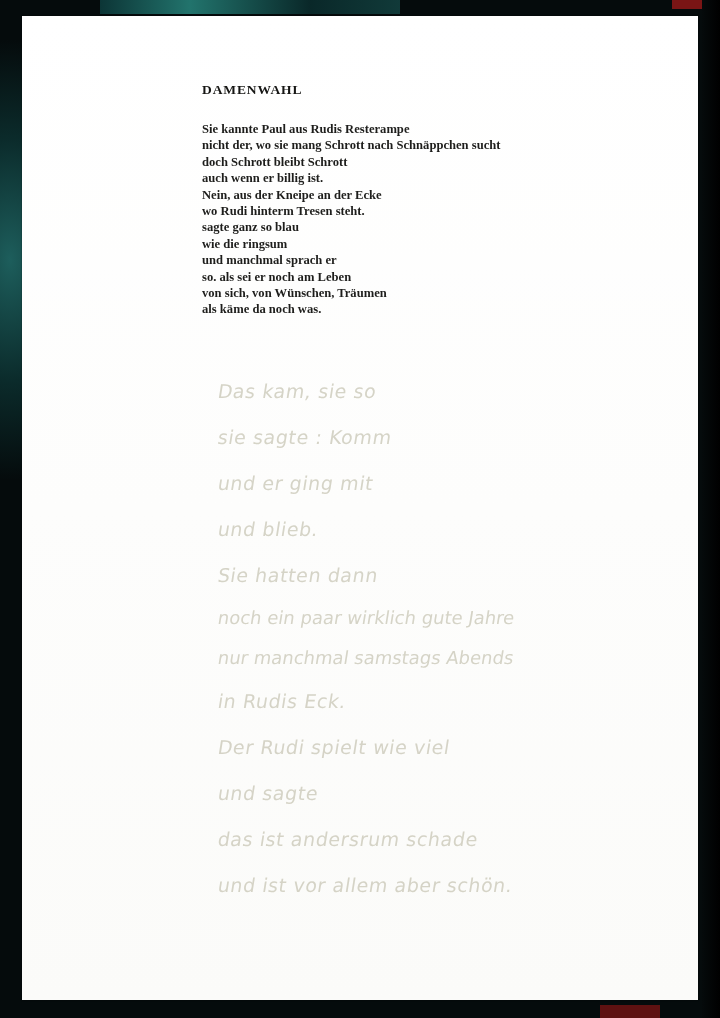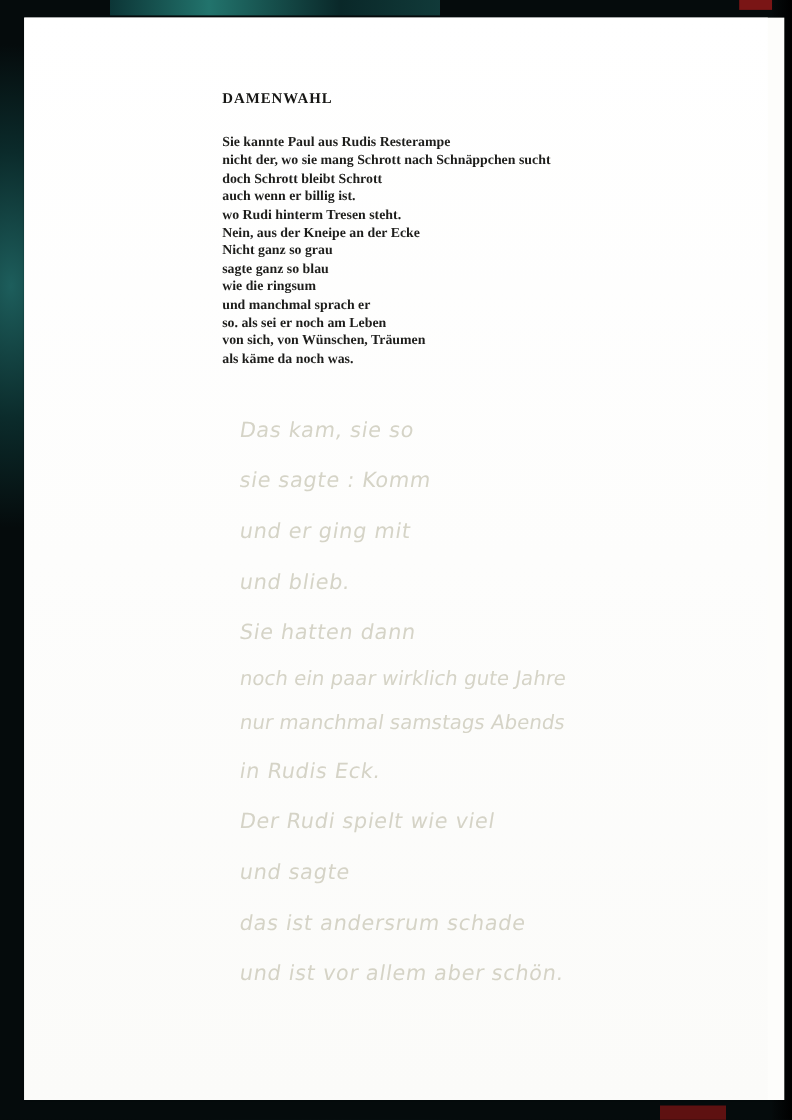--- a/index.html
+++ b/index.html
@@ -54,21 +54,20 @@
 
   
   .page {
     position: absolute;
     left: 22px;
     top: 16px;
     width: 676px;
     height: 984px;
     background: #fdfdfb;
     box-shadow: 0 0 2px rgba(0,0,0,.4);
-    padding-left: 15px;
   }
   .page-inner {
     position: absolute;
     left: 0; top: 0;
     width: 676px; height: 984px;
     background: linear-gradient(180deg, #ffffff 0%, #fdfdfc 50%, #fbfbf9 100%);
   }
 
   
   .poem {
@@ -133,23 +132,22 @@
 <div class="page">
   <div class="page-inner">
 
     <div class="poem">
       <div class="poem-title">DAMENWAHL</div>
       <div class="poem-body">
         <div class="poem-line">Sie kannte Paul aus Rudis Resterampe</div>
         <div class="poem-line">nicht der, wo sie mang Schrott nach Schnäppchen sucht</div>
         <div class="poem-line">doch Schrott bleibt Schrott</div>
         <div class="poem-line">auch wenn er billig ist.</div>
+        <div class="poem-line">Nein, aus der Kneipe an der Ecke</div>
         <div class="poem-line">wo Rudi hinterm Tresen steht.</div>
-        <div class="poem-line">Nein, aus der Kneipe an der Ecke</div>
-        <div class="poem-line">Nicht ganz so grau</div>
         <div class="poem-line">sagte ganz so blau</div>
         <div class="poem-line">wie die ringsum</div>
         <div class="poem-line">und manchmal sprach er</div>
         <div class="poem-line">so. als sei er noch am Leben</div>
         <div class="poem-line">von sich, von Wünschen, Träumen</div>
         <div class="poem-line">als käme da noch was.</div>
       </div>
     </div>
 
     <div class="handwriting">

